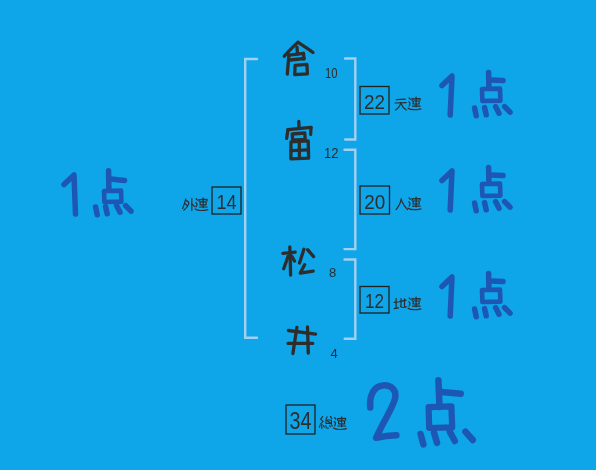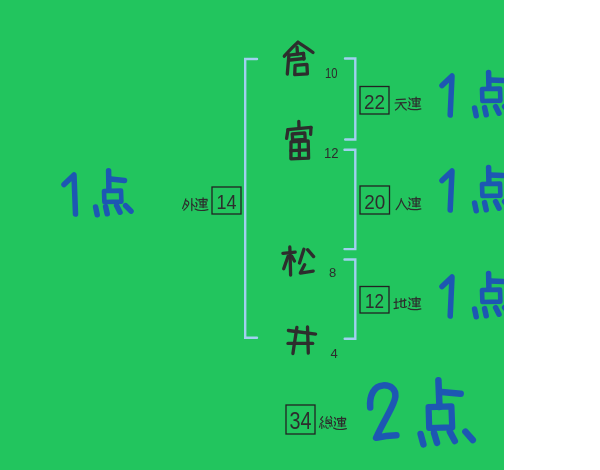--- a/index.html
+++ b/index.html
@@ -1,16 +1,16 @@
 <!DOCTYPE html>
 <html><head>
 <meta charset="utf-8">
 <style>
   html,body{margin:0;padding:0;background:#ffffff;}
-  .page{position:relative;width:504px;height:470px;background:#22c55e;overflow:hidden;}
+  .page{position:relative;width:596px;height:470px;background:#0ea5e9;overflow:hidden;}
   svg text{font-family:"Liberation Sans",sans-serif;fill:#2d2d2d;}
 </style>
 </head>
 <body>
 <div class="page">
 <svg width="600" height="470" viewBox="0 0 600 470" xmlns="http://www.w3.org/2000/svg">
 <defs>
 
   <g id="g-un" fill="none" stroke="#2d2d2d" stroke-width="1.2" stroke-linecap="round" stroke-linejoin="round">
     <path d="M1.6,1.6 L2.8,3.2"></path>

